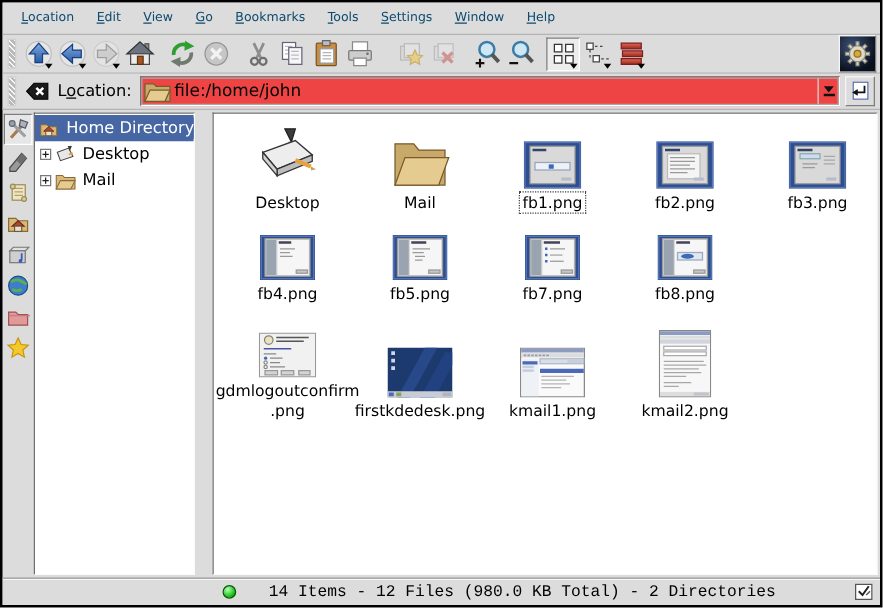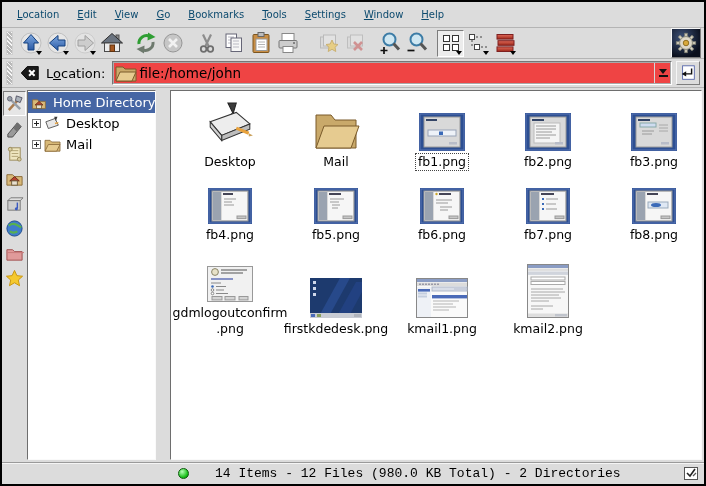--- a/index.html
+++ b/index.html
@@ -514,36 +514,20 @@
           <div class="flabel">fb5.png</div>
         </div>
         <div class="fitem">
           <div class="art" style="height:40px">
             <svg width="44" height="36" viewBox="0 0 44 36">
               <rect width="44" height="36" fill="#2d4f92"></rect>
               <rect x="1" y="1" width="42" height="34" fill="none" stroke="#5a77b4"></rect>
               <rect x="4" y="3" width="36" height="30" fill="#d9d9d9" stroke="#9a9a9a"></rect>
               <rect x="5" y="4" width="8" height="28" fill="#9aa3b0"></rect>
               <rect x="14" y="4" width="25" height="28" fill="#f6f6f6"></rect>
-              <circle cx="16.5" cy="6" r="1.2" fill="#caa52a"></circle>
-              <rect x="19" y="5" width="12" height="2" fill="#445"></rect>
-              <path d="M16,12 h16 M16,15 h12 M20,19 h12 M20,22 h8" stroke="#9a9a9a" stroke-width="1"></path>
-              <rect x="29" y="28" width="9" height="2.6" fill="#c6c6c6" stroke="#999"></rect>
-            </svg>
-          </div>
-          <div class="flabel">fb6.png</div>
-        </div>
-        <div class="fitem">
-          <div class="art" style="height:40px">
-            <svg width="44" height="36" viewBox="0 0 44 36">
-              <rect width="44" height="36" fill="#2d4f92"></rect>
-              <rect x="1" y="1" width="42" height="34" fill="none" stroke="#5a77b4"></rect>
-              <rect x="4" y="3" width="36" height="30" fill="#d9d9d9" stroke="#9a9a9a"></rect>
-              <rect x="5" y="4" width="8" height="28" fill="#9aa3b0"></rect>
-              <rect x="14" y="4" width="25" height="28" fill="#f6f6f6"></rect>
               <rect x="15" y="5" width="13" height="2" fill="#445"></rect>
               <rect x="16" y="10" width="2" height="2" fill="#3a6ab8"></rect>
                 <path d="M20,11 h12" stroke="#9a9a9a"></path>
               <rect x="16" y="15" width="2" height="2" fill="#3a6ab8"></rect>
                 <path d="M20,16 h10" stroke="#9a9a9a"></path>
               <rect x="16" y="20" width="2" height="2" fill="#3a6ab8"></rect>
                 <path d="M20,21 h11" stroke="#9a9a9a"></path>
               <rect x="29" y="28" width="9" height="2.6" fill="#c6c6c6" stroke="#999"></rect>
             </svg>
           </div>

